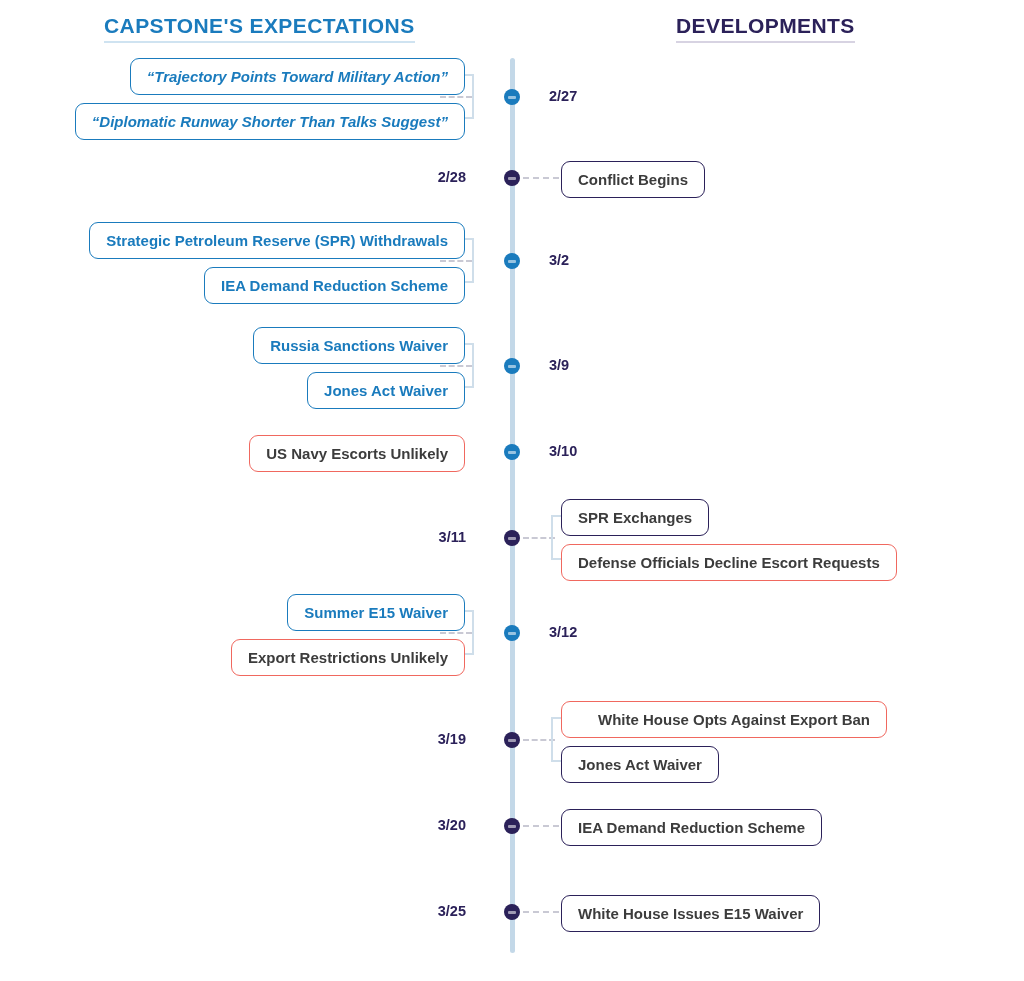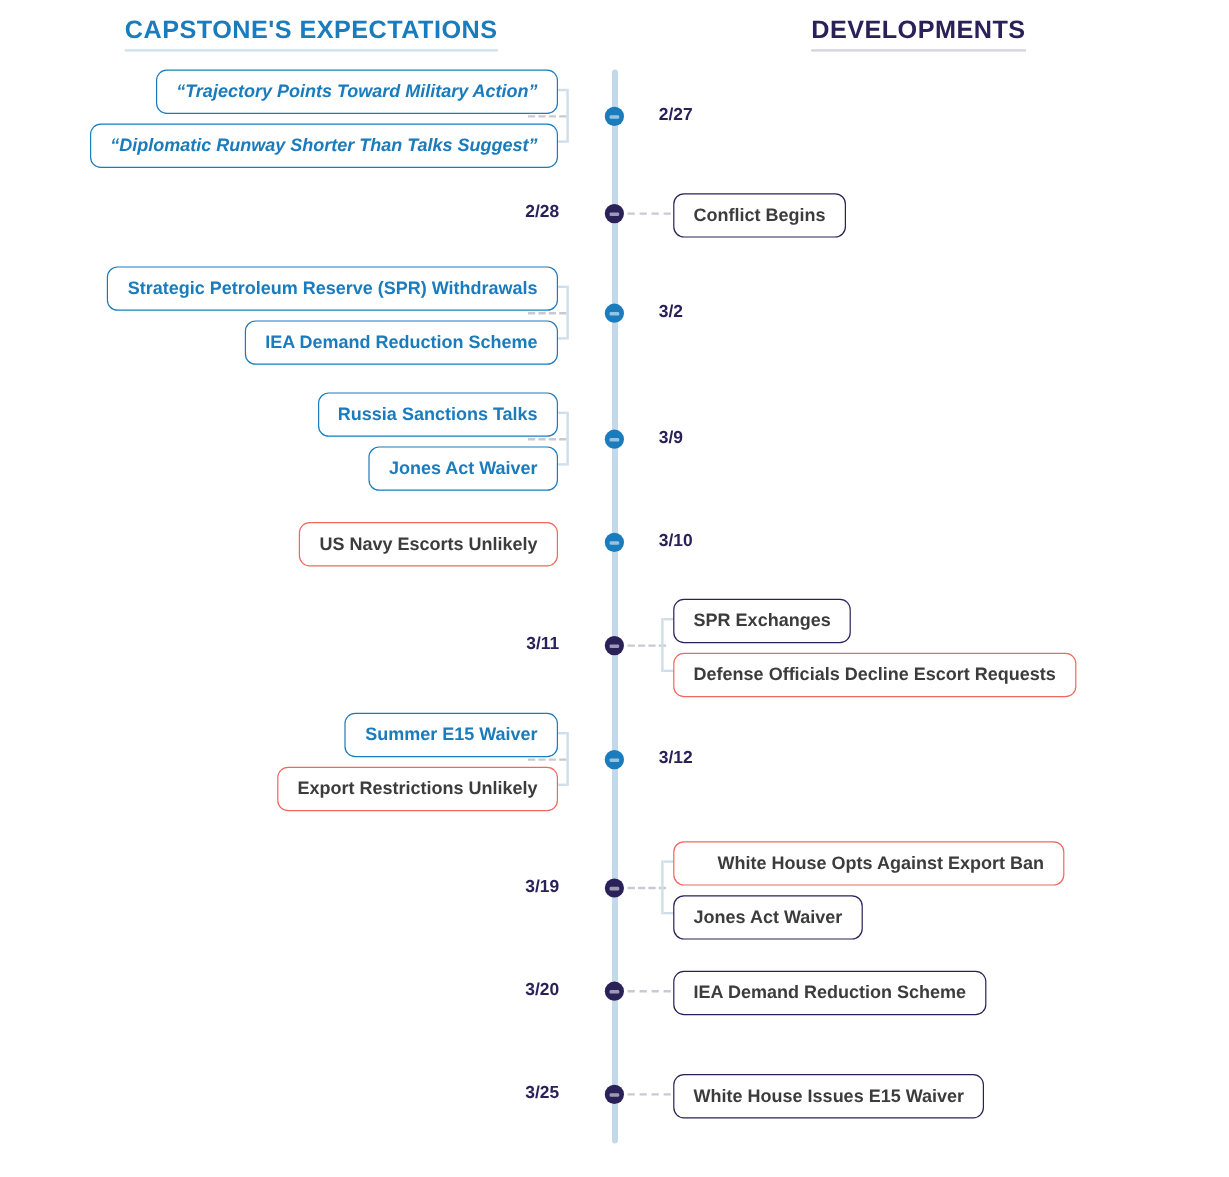--- a/index.html
+++ b/index.html
@@ -191,21 +191,21 @@
       <div class="item blue" style="top: 5.5px;">IEA Demand Reduction Scheme</div>
     </div>
     <div class="row left-side" style="top: 366px;">
       <div class="date">3/9</div>
       <div class="dot blue"></div>
       <div class="lead" style="width: 32px; right: 552px;"></div>
       <div class="bracket" style="top: -23.5px; height: 45px;">
         <div class="stub" style="top: 0px;"></div>
         <div class="stub" style="top: 43px;"></div>
       </div>
-      <div class="item blue" style="top: -39.5px;">Russia Sanctions Talks</div>
+      <div class="item blue" style="top: -39.5px;">Russia Sanctions Waiver</div>
       <div class="item blue" style="top: 5.5px;">Jones Act Waiver</div>
     </div>
     <div class="row left-side" style="top: 452px;">
       <div class="date">3/10</div>
       <div class="dot blue"></div>
       <div class="lead" style="width: 46px; right: 559px;"></div>
       <div class="item red" style="top: -17px;">US Navy Escorts Unlikely</div>
     </div>
     <div class="row right-side" style="top: 538px;">
       <div class="date">3/11</div>

